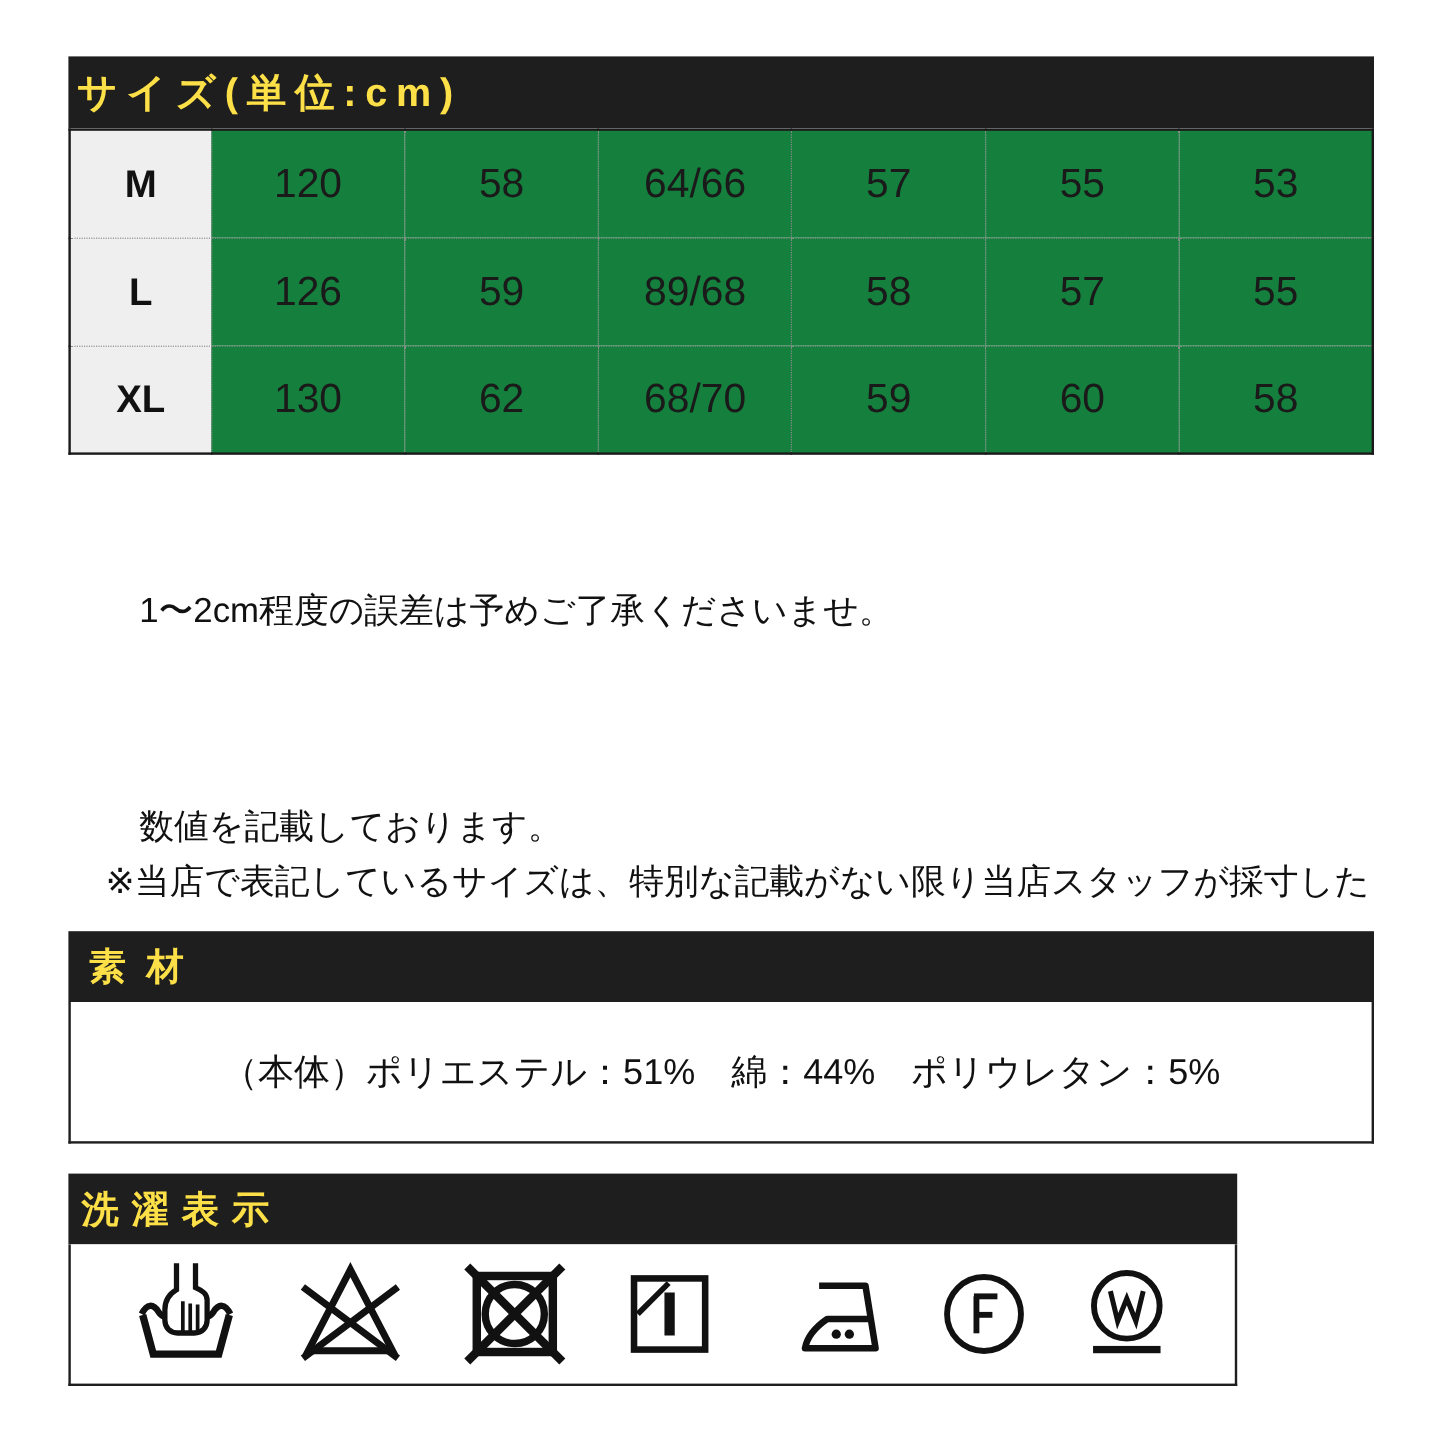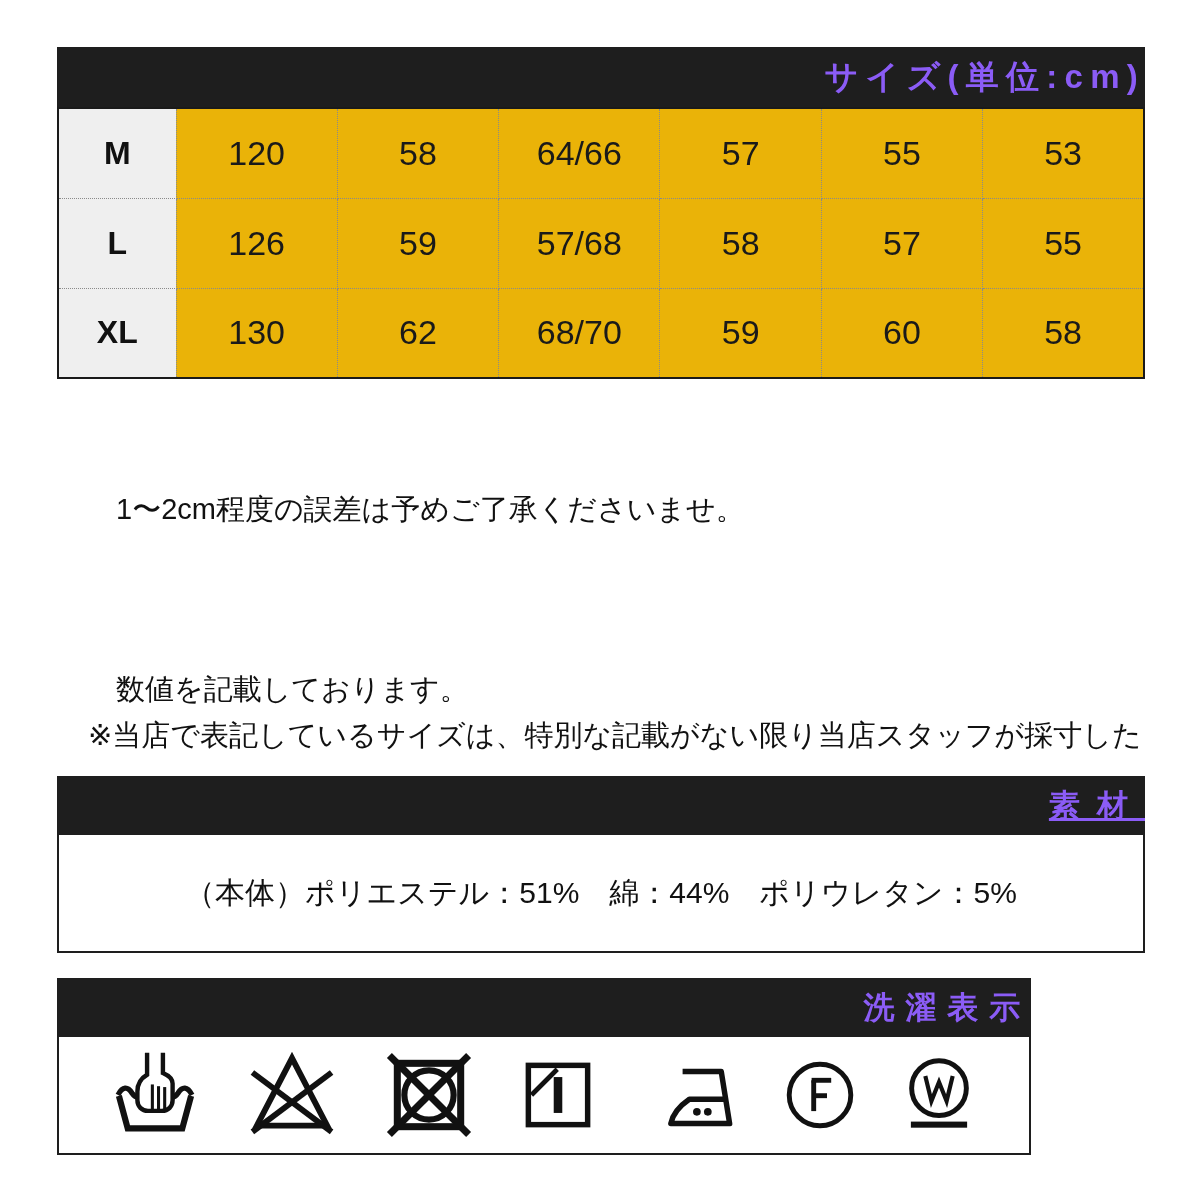--- a/index.html
+++ b/index.html
@@ -8,22 +8,22 @@
     width: 1200px; height: 1200px;
     position: relative;
     font-family: "Liberation Sans", "DejaVu Sans", sans-serif;
     color: #1a1a1a;
   }
   .abs { position: absolute; }
 
   
   .bar {
     background: #1e1e1e;
-    color: #8b5cf6;
-    display: flex; align-items: center; justify-content: flex-end;
+    color: #fde047;
+    display: flex; align-items: center; justify-content: flex-start;
     font-weight: bold;
   }
 
   
   .size-section { left: 57px; top: 47px; width: 1088px; }
   .size-title-bar { height: 60px; font-size: 33px; letter-spacing: 0.22em; padding-left: 0.22em; }
   table.size-table {
     width: 1088px;
     border-collapse: collapse;
     table-layout: fixed;
@@ -33,33 +33,33 @@
     border: 1px dotted #8a8a8a;
     text-align: center; vertical-align: middle;
   }
   table.size-table { border: 2px solid #1a1a1a; }
   table.size-table col.c-size { width: 118px; }
   table.size-table tr.head-row { height: 91px; }
   table.size-table tr.data-row { height: 90px; }
   th.col-head { background: #efefef; font-size: 28px; font-weight: bold; color: #111; }
   th.corner-cell { background: #efefef; }
   th.size-cell { background: #efefef; font-size: 32px; font-weight: bold; color: #111; }
-  td.value-cell { font-size: 34px; font-weight: normal; color: #1a1a1a; background: #eab308; }
+  td.value-cell { font-size: 34px; font-weight: normal; color: #1a1a1a; background: #15803d; }
   .h-sub { font-size: 23px; margin-top: 6px; }
 
   
   .note { left: 88px; width: 1080px; font-size: 29px; line-height: 46px; color: #111; }
   .note .note-line { white-space: nowrap; }
   .note .indent { padding-left: 28px; }
   .note-1 { top: 486px; }
   .note-2 { top: 666px; }
 
   
   .material-section { left: 57px; top: 776px; width: 1088px; }
-  .material-bar { height: 59px; font-size: 31px; letter-spacing: 0.55em; padding-left: 0.55em; text-decoration: underline; }
+  .material-bar { height: 59px; font-size: 31px; letter-spacing: 0.55em; padding-left: 0.55em; }
   .material-body {
     height: 118px;
     border: 2px solid #1e1e1e; border-top: none;
     background: #fff;
     display: flex; flex-direction: row; align-items: center; justify-content: center;
     gap: 10px;
   }
   .material-line { font-size: 30px; font-weight: 500; white-space: nowrap; color: #111; }
 
   
@@ -98,21 +98,21 @@
       <td class="value-cell">58</td>
       <td class="value-cell">64/66</td>
       <td class="value-cell">57</td>
       <td class="value-cell">55</td>
       <td class="value-cell">53</td>
     </tr>
     <tr class="data-row">
       <th class="size-cell">L</th>
       <td class="value-cell">126</td>
       <td class="value-cell">59</td>
-      <td class="value-cell">57/68</td>
+      <td class="value-cell">89/68</td>
       <td class="value-cell">58</td>
       <td class="value-cell">57</td>
       <td class="value-cell">55</td>
     </tr>
     <tr class="data-row">
       <th class="size-cell">XL</th>
       <td class="value-cell">130</td>
       <td class="value-cell">62</td>
       <td class="value-cell">68/70</td>
       <td class="value-cell">59</td>

